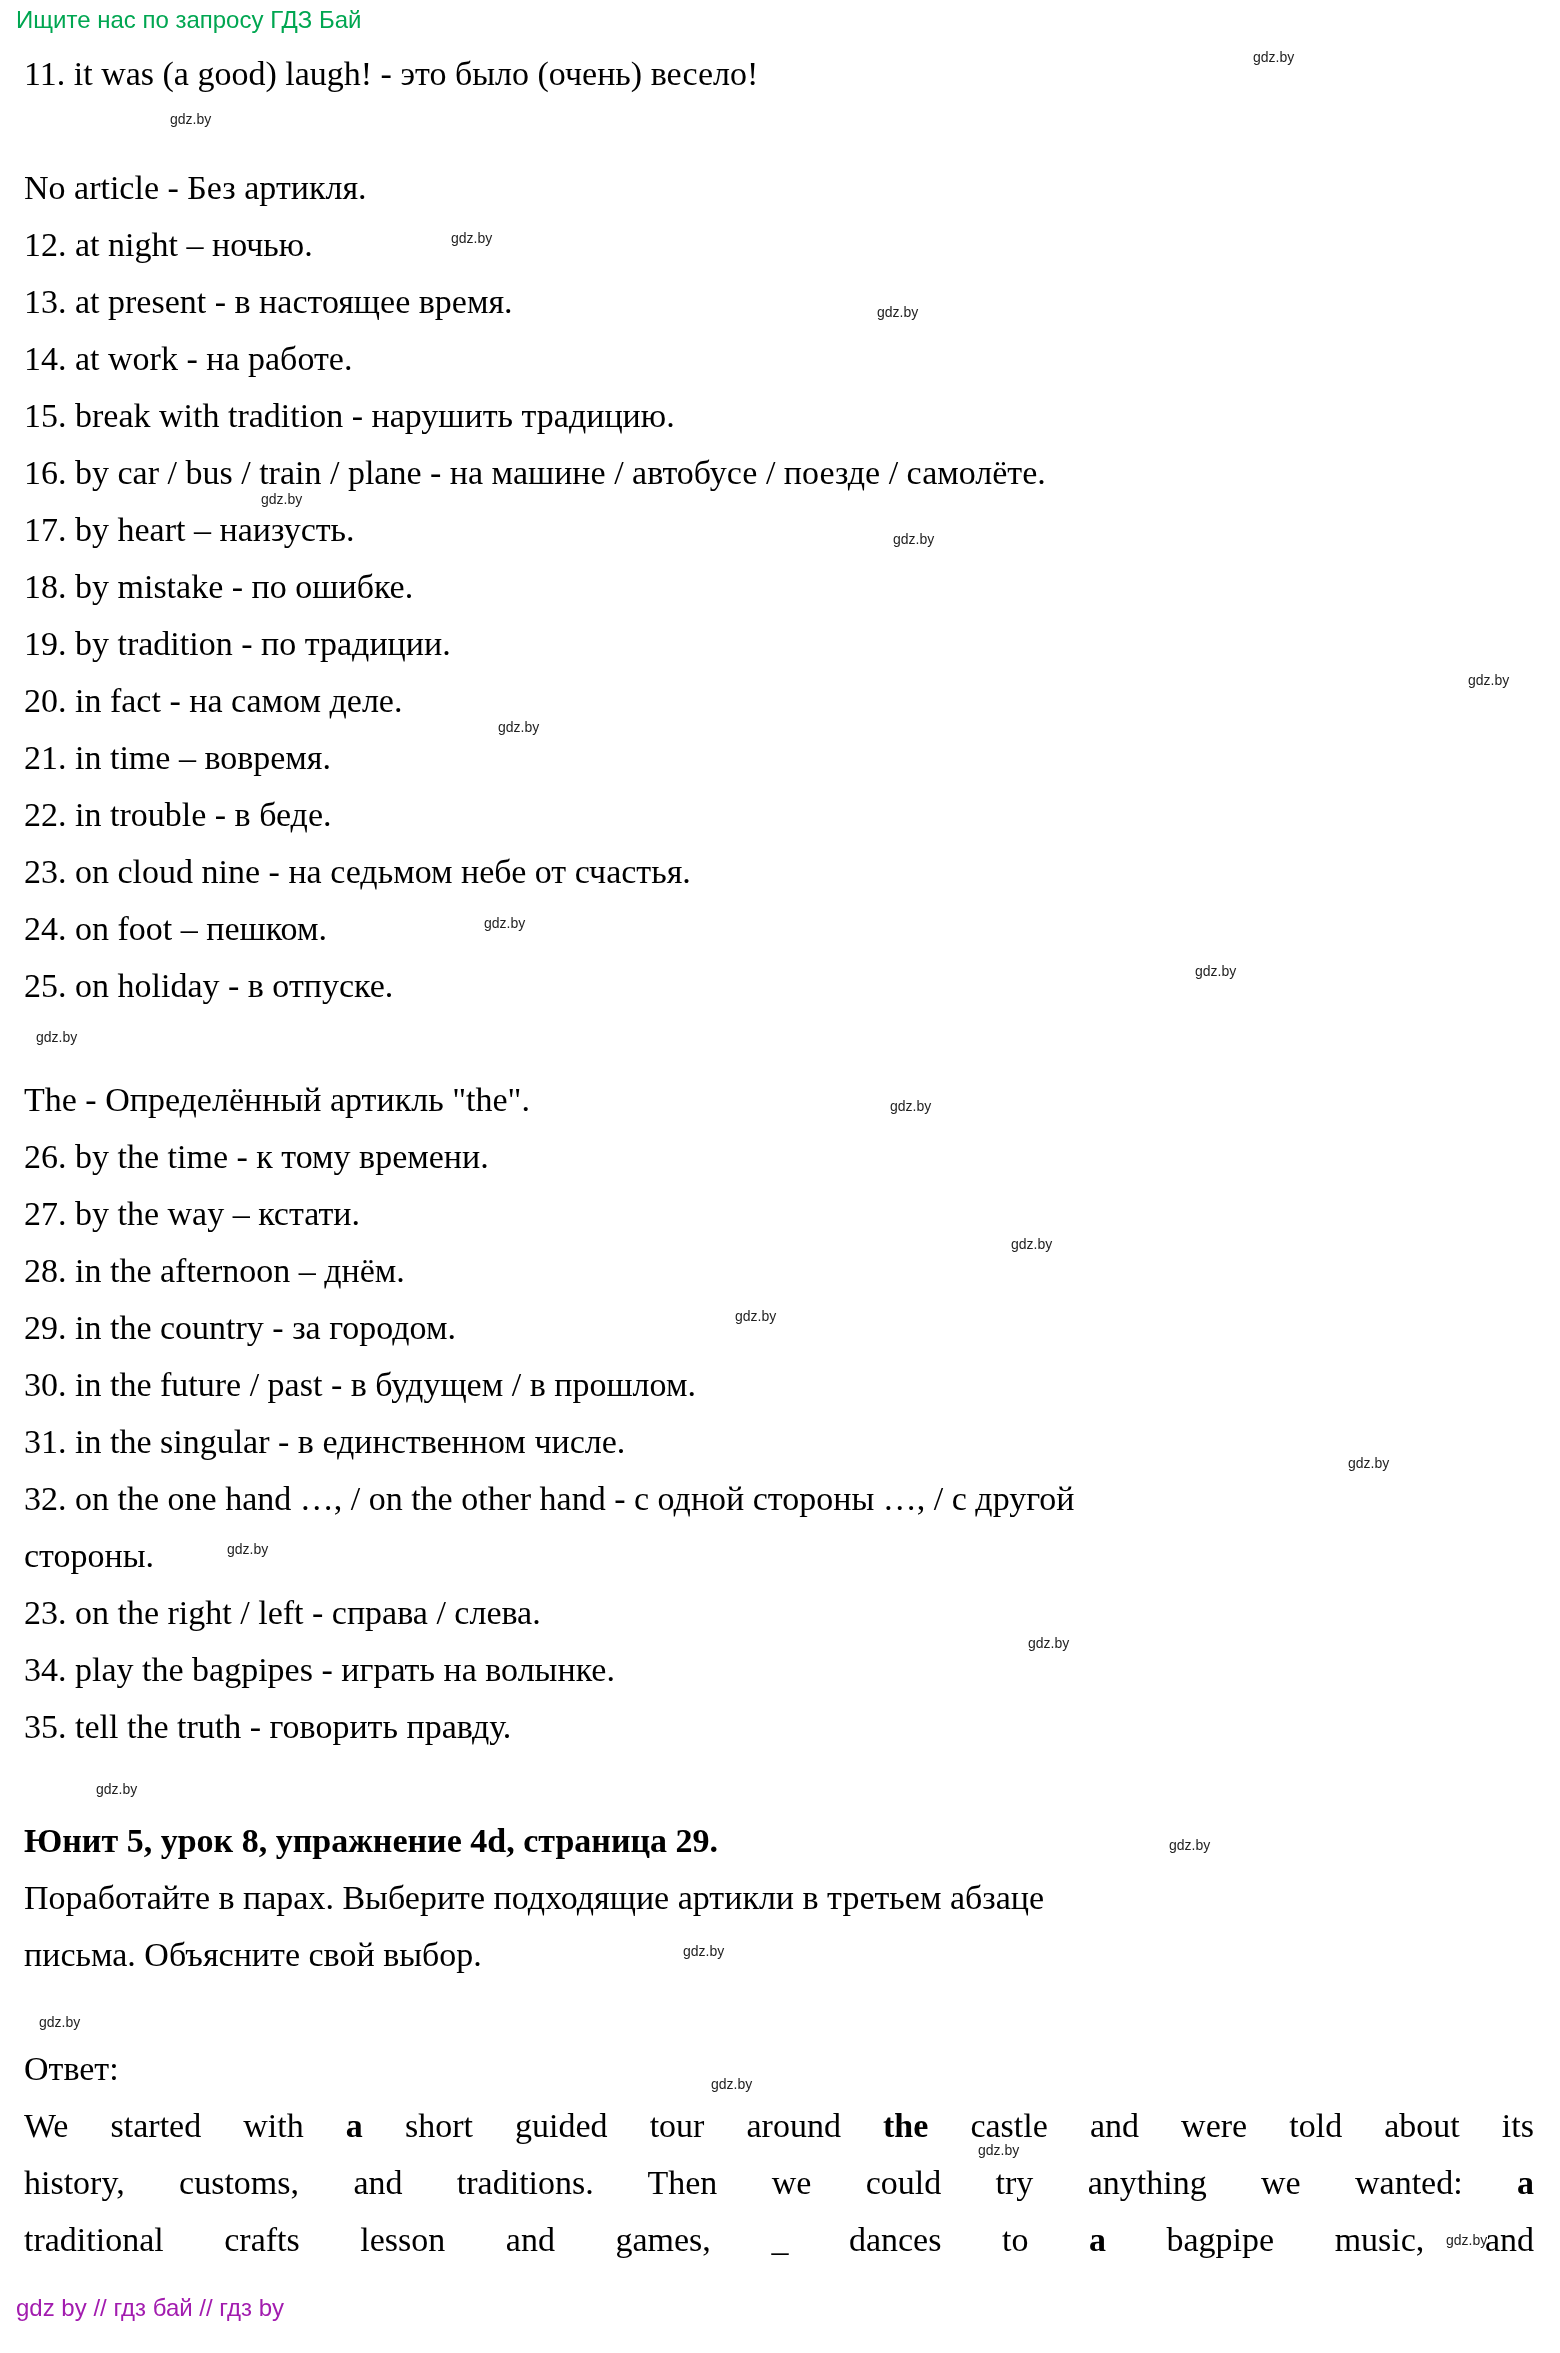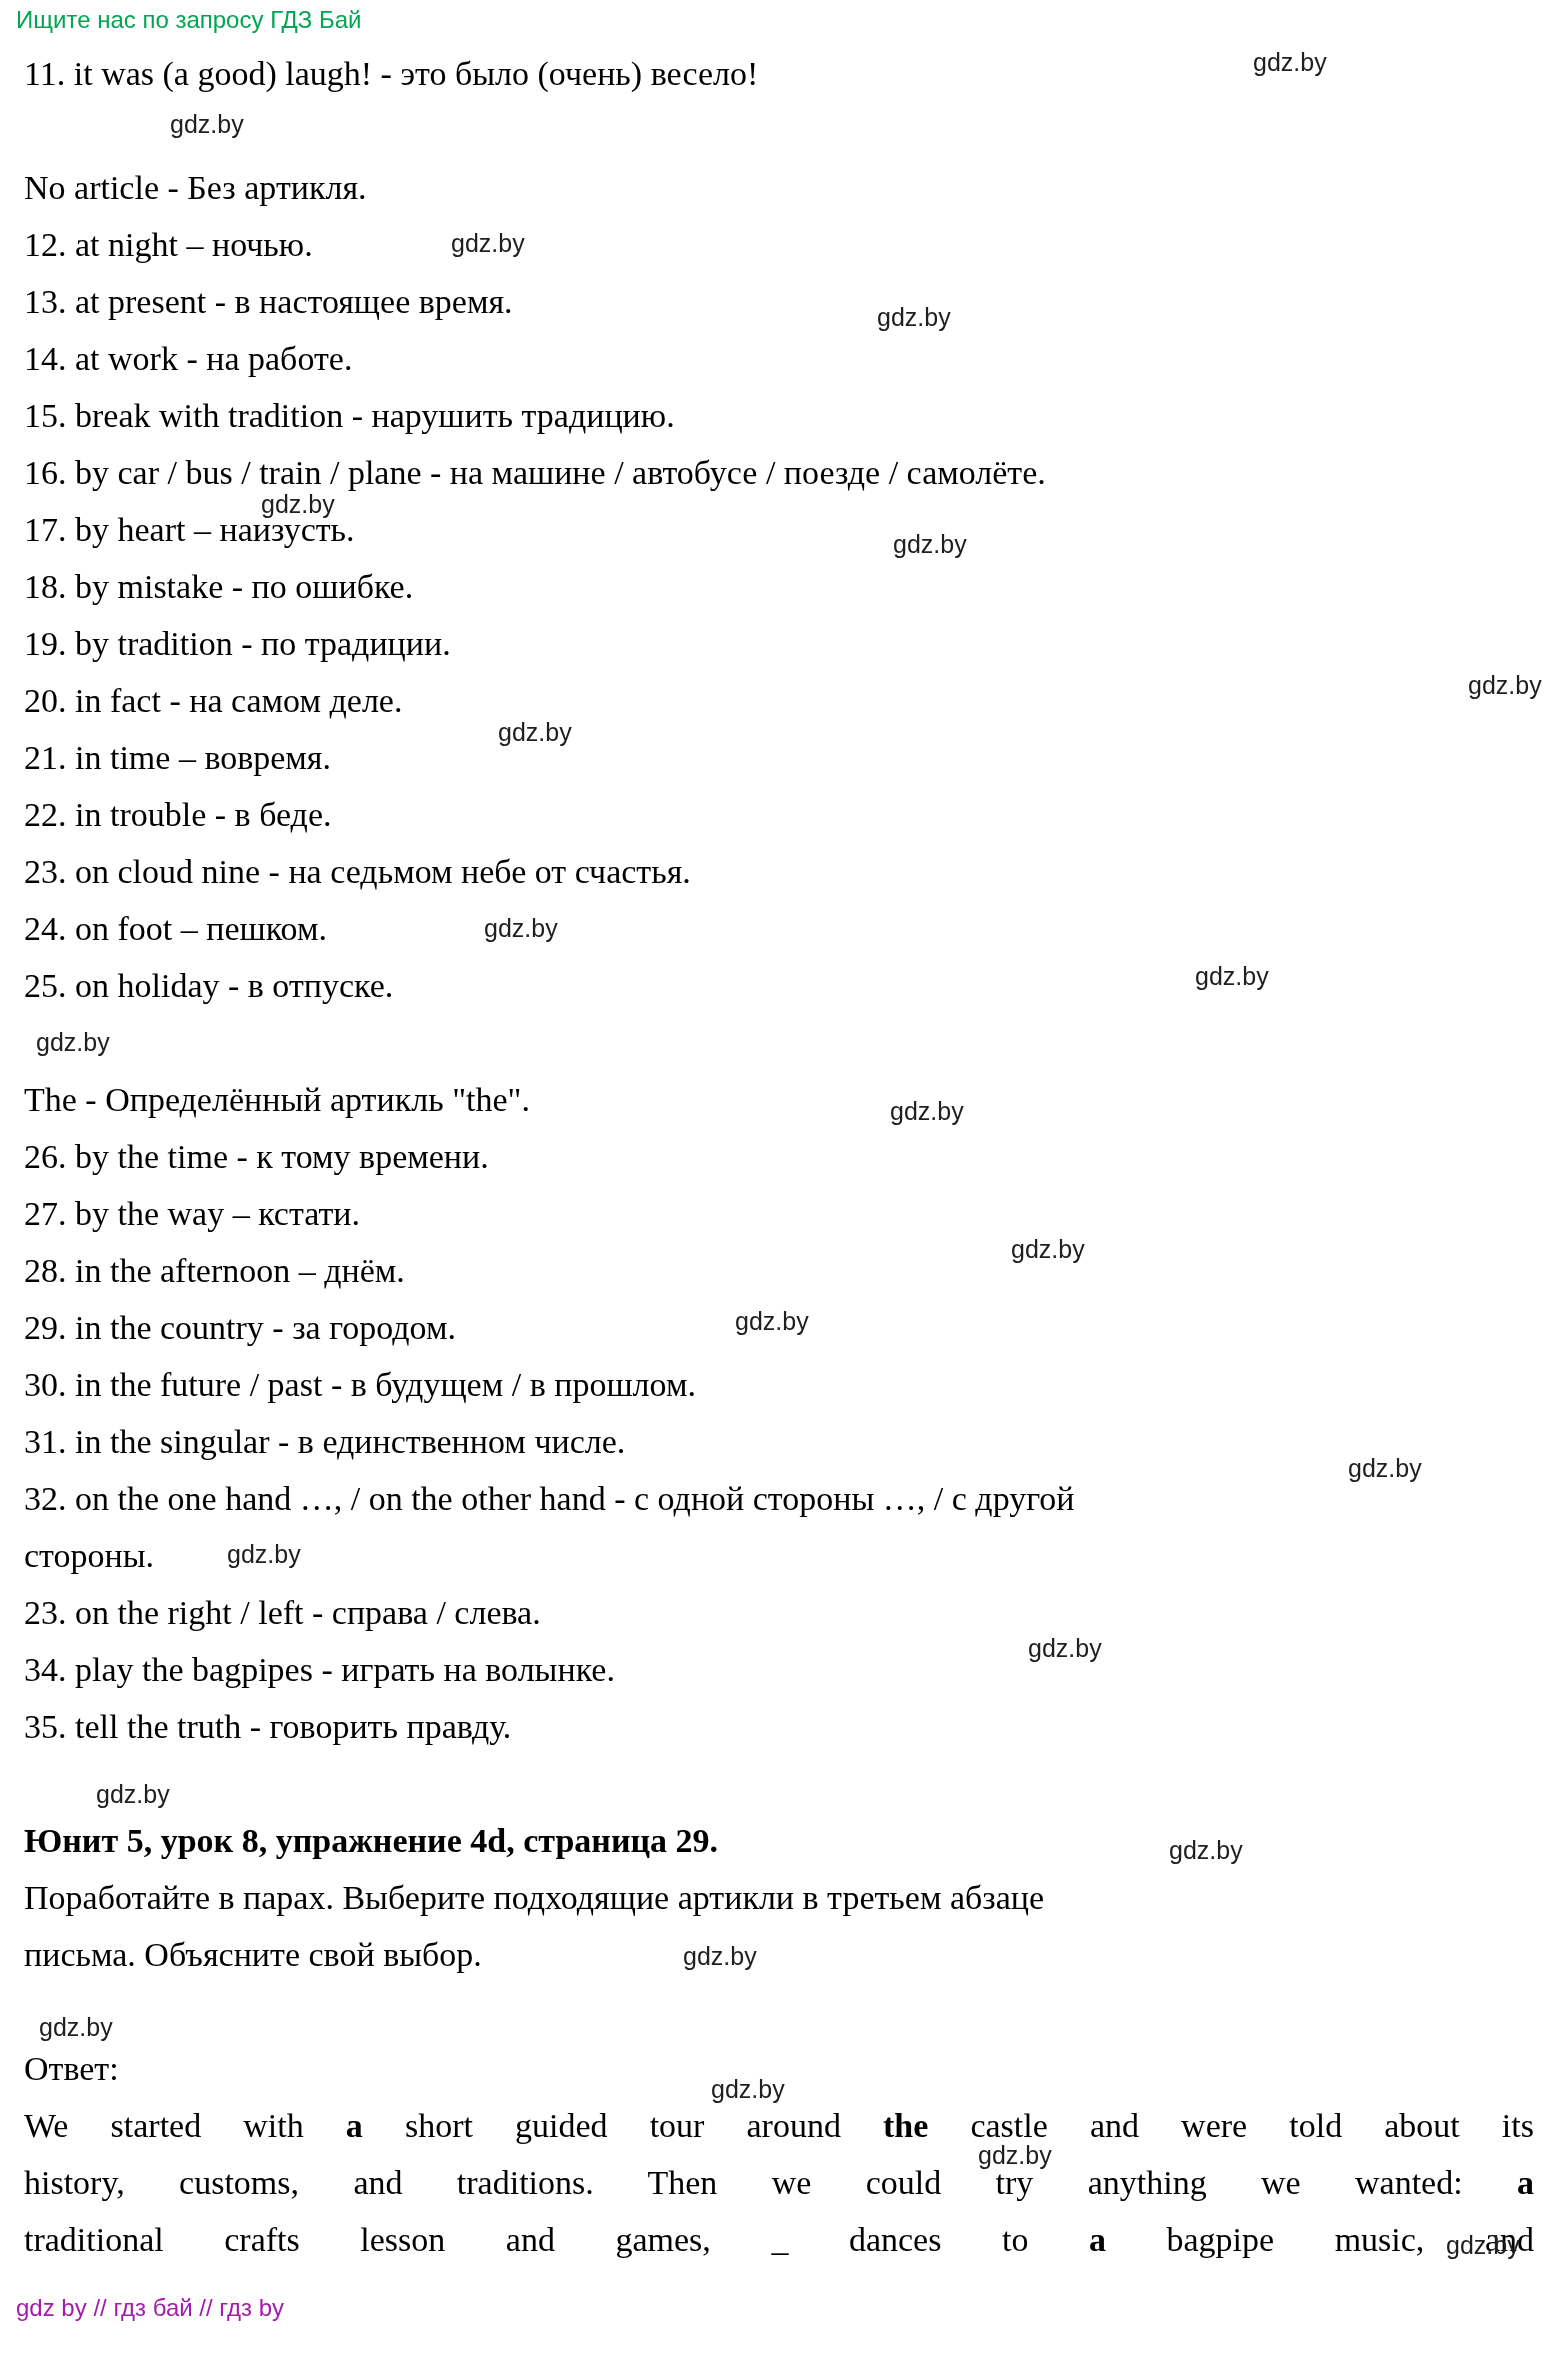--- a/index.html
+++ b/index.html
@@ -36,21 +36,21 @@
     white-space: nowrap;
   }
   .line.justify {
     white-space: normal;
     text-align: justify;
     text-align-last: justify;
   }
   .line.bold, .b { font-weight: bold; }
   .wm {
     position: absolute;
-    font-size: 25px;
+    font-size: 14px;
     line-height: 1;
     font-family: "Liberation Sans", sans-serif;
     color: #1f1f1f;
     white-space: nowrap;
   }
 </style>
 </head>
 <body>
 
 <div id="header-note" class="note" style="color: rgb(0, 166, 81);">Ищите нас по запросу ГДЗ Бай</div>

